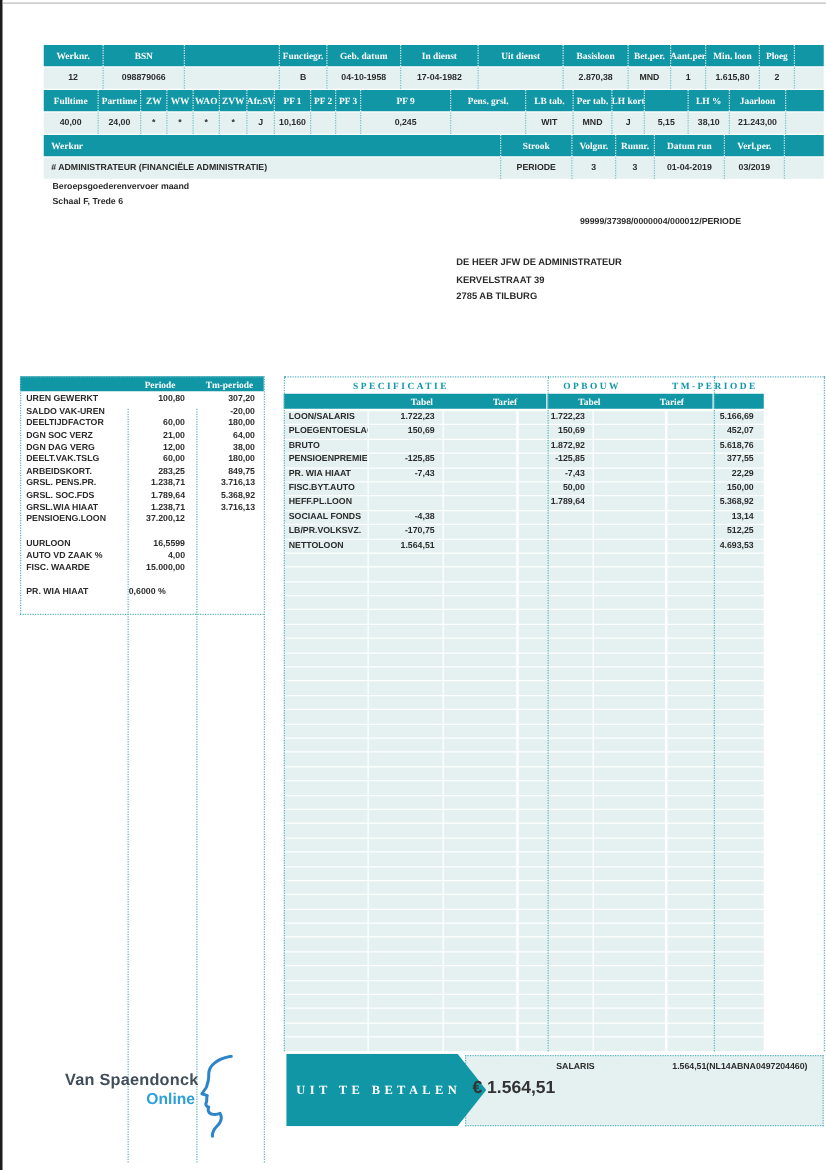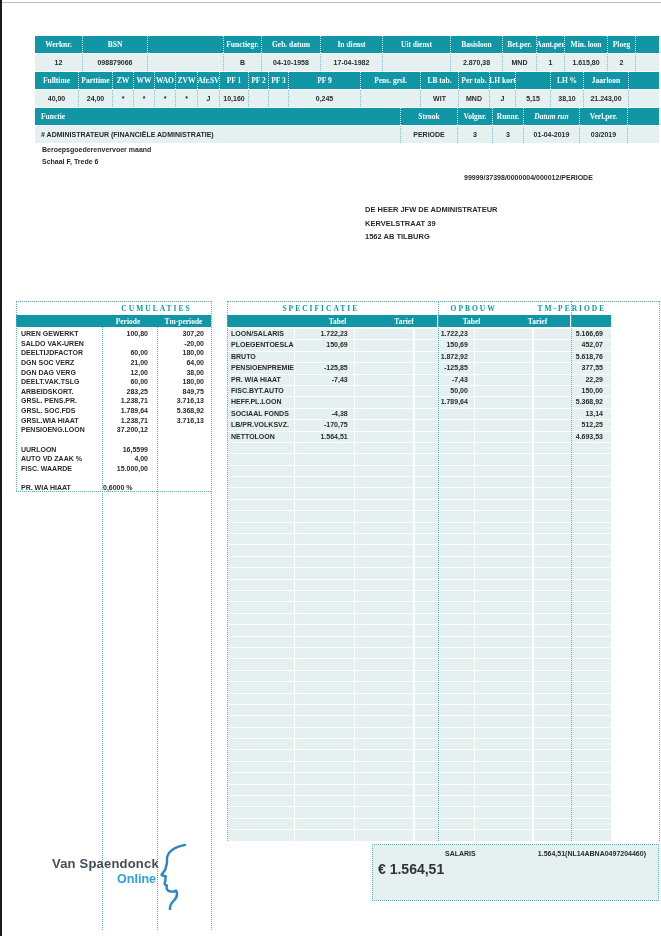--- a/index.html
+++ b/index.html
@@ -164,25 +164,25 @@
         <div class="hcell" style="width: 60px;"></div>
         <div class="hcell" style="width: 38px;">WIT</div>
         <div class="hcell" style="width: 31px;">MND</div>
         <div class="hcell" style="width: 26px;">J</div>
         <div class="hcell" style="width: 35px;">5,15</div>
         <div class="hcell" style="width: 33px;">38,10</div>
         <div class="hcell" style="width: 45px;">21.243,00</div>
         <div class="hcell" style="width: 31px;"></div>
       </div>
       <div class="hrow band">
-        <div class="hcell al" style="width: 365px;">Functie</div>
+        <div class="hcell al" style="width: 365px;">Werknr</div>
         <div class="hcell" style="width: 57px;">Strook</div>
         <div class="hcell" style="width: 35px;">Volgnr.</div>
         <div class="hcell" style="width: 31px;">Runnr.</div>
-        <div class="hcell" style="width: 56px; font-style: italic;">Datum run</div>
+        <div class="hcell" style="width: 56px;">Datum run</div>
         <div class="hcell" style="width: 48px;">Verl.per.</div>
         <div class="hcell" style="width: 32px;"></div>
       </div>
       <div class="hrow vrow">
         <div class="hcell al" style="width: 365px;"># ADMINISTRATEUR (FINANCIËLE ADMINISTRATIE)</div>
         <div class="hcell" style="width: 57px;">PERIODE</div>
         <div class="hcell" style="width: 35px;">3</div>
         <div class="hcell" style="width: 31px;">3</div>
         <div class="hcell" style="width: 56px;">01-04-2019</div>
         <div class="hcell" style="width: 48px;">03/2019</div>
@@ -190,28 +190,24 @@
       </div>
     </div>
 
   <div class="smalltext" style="left:40px;top:146px;">Beroepsgoederenvervoer maand</div>
   <div class="smalltext" style="left:40px;top:158px;">Schaal F, Trede 6</div>
   <div class="smalltext" style="left:462px;top:174px;">99999/37398/0000004/000012/PERIODE</div>
 
   <div class="addr" style="left:363px;top:203px;">
     <div>DE HEER JFW DE ADMINISTRATEUR</div>
     <div>KERVELSTRAAT 39</div>
-    <div>1562 AB TILBURG</div>
+    <div>2785 AB TILBURG</div>
   </div>
 
   <div class="cum">
-    <div class="cum-title">
-      <div style="width:86px;"></div>
-      <div class="teal-title" style="width:109px;text-align:center;">CUMULATIES</div>
-    </div>
     <div class="cum-band">
       <div style="width:84px;"></div>
       <div class="bhead" style="width:56px;">Periode</div>
       <div class="bhead" style="width:55px;">Tm-periode</div>
     </div>
     <div class="cum-rows" id="cum-rows">
         <div class="crow">
           <div class="c0">UREN GEWERKT</div>
           <div class="c1">100,80</div>
           <div class="c2">307,20</div>
@@ -678,20 +674,26 @@
           <div class="s-c4"></div>
           <div class="s-c5"></div>
         </div>
       </div>
   </div>
 
   <div class="paybox">
     <div class="sal-label">SALARIS</div>
     <div class="sal-value">1.564,51(NL14ABNA0497204460)</div>
   </div>
+  <div class="banner">
+    <svg width="160" height="58" viewBox="0 0 160 58">
+      <polygon points="0,0 137,0 160,29 137,58 0,58" fill="#1196A6"></polygon>
+    </svg>
+    <div class="banner-label">UIT TE BETALEN</div>
+  </div>
   <div class="amount">€ 1.564,51</div>
 
   <div class="logo">
     <div class="logo-text">
       <div class="logo-line1">Van Spaendonck</div>
       <div class="logo-line2">Online</div>
     </div>
     <svg class="logo-face" width="38" height="66" viewBox="0 0 38 66">
       <path d="M27,1 C15,3 8.5,9 9,16 C9.3,20 8,23 7,26 L3.5,31 L7.8,32.5 C6.8,35 8,36 7,38 C6,40 7.5,41.5 9,41.5 C8,44 8.6,47 12.5,47.5 C15.5,47.9 17,47.2 18,46.6 C20,50 18.5,54 15.5,57 C13,59.5 11.5,62 12,65.5" fill="none" stroke="#2B85C8" stroke-width="2.4" stroke-linecap="round" stroke-linejoin="round"></path>
     </svg>

